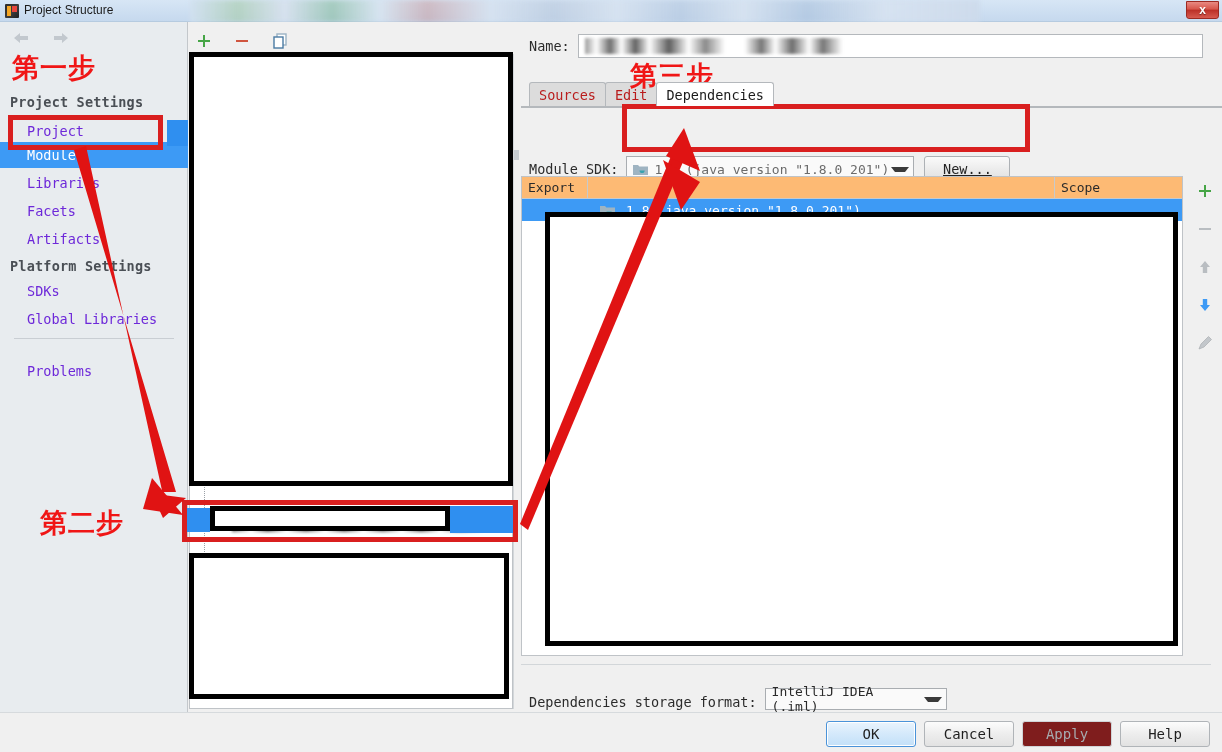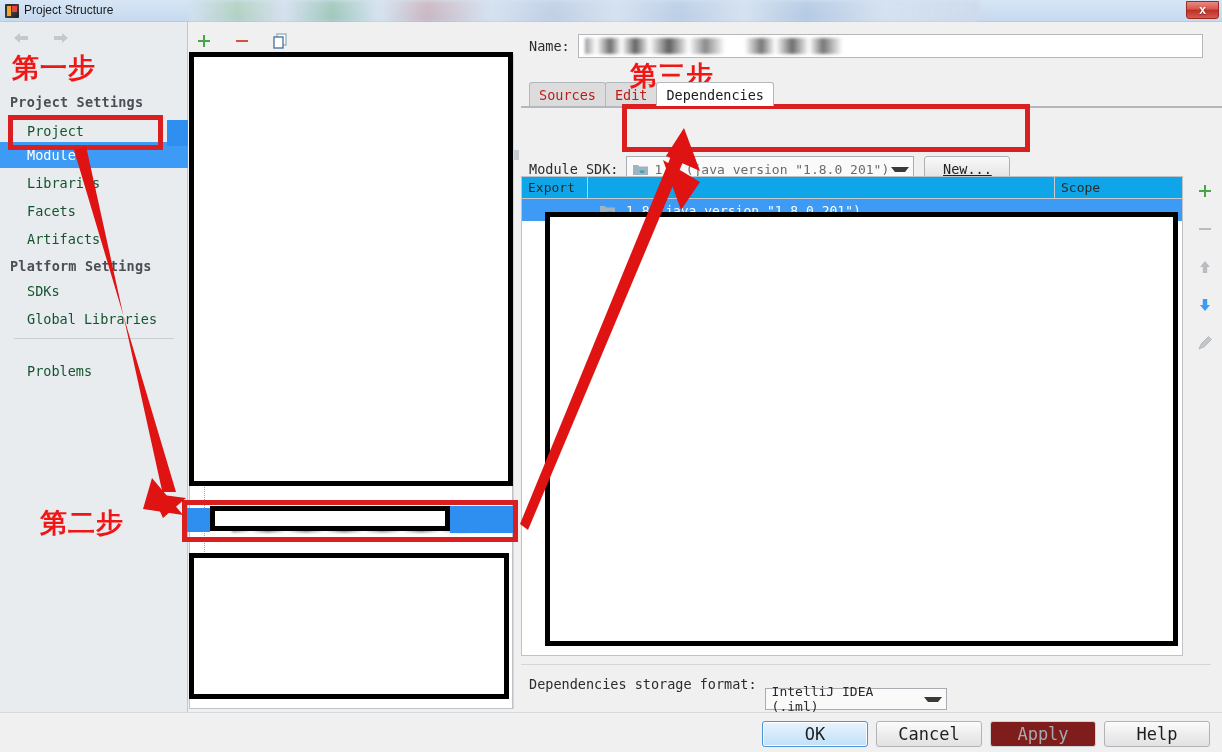--- a/index.html
+++ b/index.html
@@ -88,21 +88,21 @@
     position: absolute; left: 10px;
     font-family: "DejaVu Sans Mono", monospace;
     font-size: 13.5px; font-weight: bold; color: #4a4f55;
     letter-spacing: .2px;
   }
   .side-item {
     position: absolute; left: 0; width: 188px; height: 26px;
     display: flex; align-items: center;
     padding-left: 27px;
     font-family: "DejaVu Sans Mono", monospace;
-    font-size: 13.5px; color: #14532d;
+    font-size: 13.5px; color: #6d28d9;
   }
   .side-item.selected { background: #3d9af5; color: #ffffff; }
   .side-divider {
     position: absolute; left: 14px; width: 160px; height: 1px;
     background: #c9ced3;
   }
 
   
   .midpanel {
     position: absolute; left: 189px; top: 0;
@@ -213,50 +213,50 @@
     border: 1px solid #adb1b5; border-radius: 3px;
   }
   .btn u { text-decoration: underline; }
 
   
   .dep-table {
     position: absolute; left: 0; top: 68px; width: 662px; height: 480px;
     background: #ffffff; border: 1px solid #bfc3c7;
   }
   .dep-head {
-    height: 22px; display: flex; background: #0ea5e9;
+    height: 22px; display: flex; background: #fdba74;
     border-bottom: 1px solid #c6cacd;
     font-family: "DejaVu Sans Mono", monospace; font-size: 13px; color: #2b2b2b;
   }
   .dep-head .col { display: flex; align-items: center; padding-left: 6px; border-right: 1px solid #c6cacd; }
   .dep-row {
     height: 22px; display: flex; align-items: center;
     font-family: "DejaVu Sans Mono", monospace; font-size: 13px;
   }
   .dep-row.selected { background: #3d9af5; color: #ffffff; }
   .dep-side {
     position: absolute; left: 668px; top: 68px; width: 32px; height: 200px;
     display: flex; flex-direction: column; align-items: center; gap: 16px; padding-top: 4px;
   }
   .dep-side .ic { width: 22px; height: 22px; display: flex; align-items: center; justify-content: center; }
 
-  .storage-row { position: absolute; left: 8px; top: 568px; display: flex; align-items: flex-start; }
+  .storage-row { position: absolute; left: 8px; top: 568px; display: flex; align-items: flex-end; }
   .storage-sep { position: absolute; left: 0; top: 556px; width: 690px; height: 1px; background: #d2d6d9; }
 
   
   .footer {
     position: absolute; left: 0; top: 712px;
     width: 1222px; height: 40px;
     background: #f0f0f0; border-top: 1px solid #d6dadd;
   }
   .footer-btns { position: absolute; right: 12px; top: 8px; display: flex; gap: 8px; }
   .fbtn {
-    width: 106px; height: 26px;
+    width: 90px; height: 26px;
     display: flex; align-items: center; justify-content: center;
-    font-family: "DejaVu Sans Mono", monospace; font-size: 17px; color: #1e1e1e;
+    font-family: "DejaVu Sans Mono", monospace; font-size: 14px; color: #1e1e1e;
     background: linear-gradient(180deg,#fcfcfc 0%,#ededed 50%,#e2e2e2 100%);
     border: 1px solid #b0b4b8; border-radius: 3px;
   }
   .fbtn.default {
     background: linear-gradient(180deg,#eaf4fd 0%,#d4e9fb 50%,#c3e0f8 100%);
     border: 1px solid #4a93d9;
     box-shadow: inset 0 0 0 1px #ffffff;
   }
   .fbtn.disabled { color: #a7abaf; background: #7f1d1d; border-color: #d0d4d7; }
 

